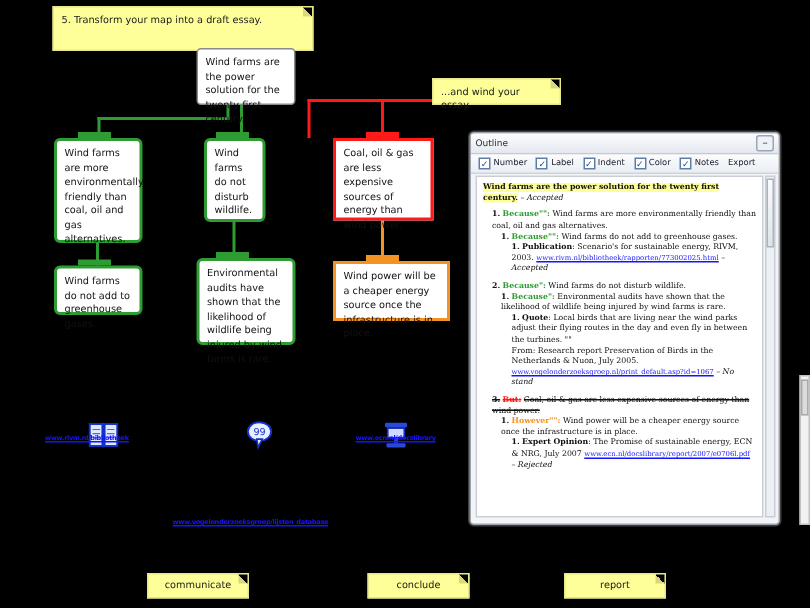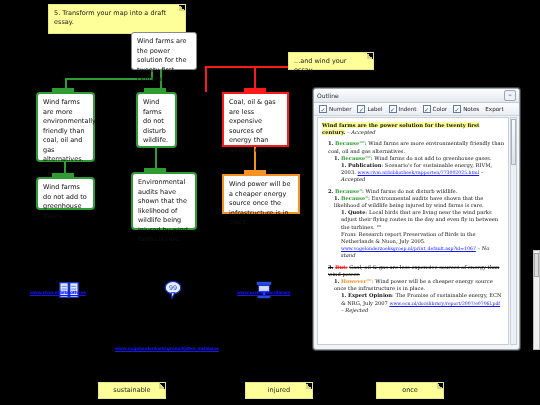--- a/index.html
+++ b/index.html
@@ -14,21 +14,21 @@
     position:absolute;background:#ffff99;color:#1a1a1a;
     font-size:6.5px;line-height:9px;padding:4px 5px;
     border:1px solid #e6e68a;box-sizing:border-box;
   }
   .note .fold{
     position:absolute;top:0;right:0;width:6px;height:6px;
     background:linear-gradient(225deg,#000 0 50%,#d8d87a 50% 100%);
   }
   .note-center{display:flex;align-items:center;justify-content:center;text-align:center;}
 
-  #note-task{left:48px;top:4px;width:138px;height:30px;}
+  #note-task{left:35px;top:4px;width:174px;height:30px;}
   #note-essay{left:288px;top:52px;width:86px;height:18px;}
   #note-communicate{left:98px;top:382px;width:68px;height:17px;}
   #note-conclude{left:245px;top:382px;width:68px;height:17px;}
   #note-write{left:376px;top:382px;width:68px;height:17px;}
 
   
   .box{
     position:absolute;background:#fff;color:#111;box-sizing:border-box;
     font-size:6.5px;line-height:9.5px;padding:4px 5px;
   }
@@ -156,29 +156,29 @@
     <span>5. Transform your map into a draft essay.</span>
   </div>
 
   <div class="note" id="note-essay">
     <span class="fold"></span>
     <span>...and wind your essay.</span>
   </div>
 
   <div class="note note-center" id="note-communicate">
     <span class="fold"></span>
-    <span>sustainable</span>
+    <span>communicate</span>
   </div>
   <div class="note note-center" id="note-conclude">
     <span class="fold"></span>
-    <span>injured</span>
+    <span>conclude</span>
   </div>
   <div class="note note-center" id="note-write">
     <span class="fold"></span>
-    <span>once</span>
+    <span>report</span>
   </div>
 
   <div class="box grey" id="box-thesis">Wind farms are the power solution for the twenty first century.</div>
 
   <div class="box green" id="box-g1">Wind farms are more environmentally friendly than coal, oil and gas alternatives.</div>
 
   <div class="box green" id="box-g2">Wind farms do not disturb wildlife.</div>
 
   <div class="box red" id="box-r1">Coal, oil &amp; gas are less expensive sources of energy than wind power.</div>
 

